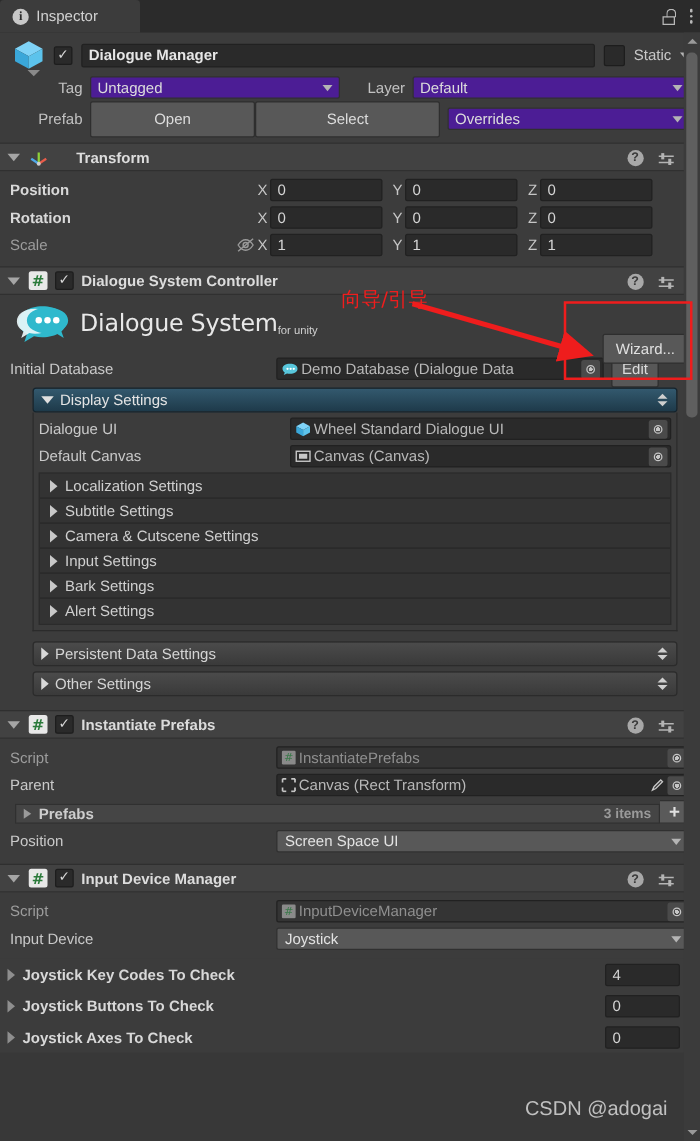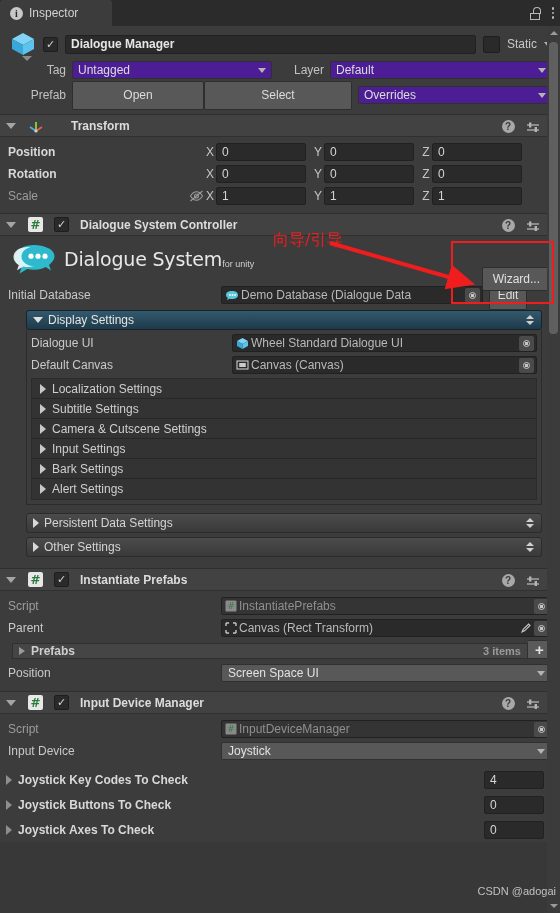--- a/index.html
+++ b/index.html
@@ -46,21 +46,21 @@
 
   .go-row{display:flex;align-items:center;height:22px;gap:6px;margin-top:3px;}
   .mini-lbl{font-size:12px;color:#c2c2c2;text-align:right;}
   .popup{height:18px;background:#4c1d95;border:1px solid #303030;border-radius:2px;
      display:flex;align-items:center;justify-content:space-between;padding:0 5px;box-sizing:border-box;color:#dcdcdc;font-size:12px;gap:48px;}
   .btnflat{height:29px;background:#585858;border:1px solid #2e2e2e;border-radius:2px;
      display:flex;align-items:center;justify-content:center;color:#dcdcdc;font-size:12px;box-sizing:border-box;}
 
   
   .comp-head{height:23px;background:#424242;border-top:1px solid #2f2f2f;border-bottom:1px solid #303030;
-     display:flex;align-items:center;padding:0 6px;gap:11px;box-sizing:border-box;position:relative;}
+     display:flex;align-items:center;padding:0 6px;gap:6px;box-sizing:border-box;position:relative;}
   .foldarrow{width:0;height:0;border-left:5px solid transparent;border-right:5px solid transparent;
      border-top:6px solid #a5a5a5;margin-right:1px;}
   .comp-title{font-weight:bold;font-size:12px;color:#dcdcdc;}
   .cs-ic{width:15px;height:15px;background:#e8e8e8;border-radius:2px;position:relative;
      display:flex;align-items:center;justify-content:center;color:#2a7a3a;font-size:12px;font-weight:bold;
      font-family:"DejaVu Sans",sans-serif;line-height:1;}
   .tr-ic{width:16px;height:16px;}
   .hdr-icons{position:absolute;right:7px;top:0;height:23px;display:flex;align-items:center;gap:11px;}
   .q-ic{width:13px;height:13px;border-radius:50%;background:#a8a8a8;color:#3a3a3a;font-size:10px;
      font-weight:bold;display:flex;align-items:center;justify-content:center;}
@@ -139,21 +139,21 @@
   .vscroll .up{top:2px;}
   .vscroll .dn{bottom:2px;}
   .vscroll .up i{width:0;height:0;border-left:4px solid transparent;border-right:4px solid transparent;border-bottom:4px solid #9a9a9a;}
   .vscroll .dn i{width:0;height:0;border-left:4px solid transparent;border-right:4px solid transparent;border-top:4px solid #9a9a9a;}
   .thumb{position:absolute;left:2px;width:9px;background:#5f5f5f;border-radius:4px;}
 
   
   .anno-box{position:absolute;border:2px solid #ef1d1d;pointer-events:none;}
   .anno-txt{position:absolute;color:#ef1d1d;font-size:16px;font-family:"DejaVu Sans",sans-serif;white-space:nowrap;}
   .anno-svg{position:absolute;left:0;top:0;width:560px;height:913px;pointer-events:none;}
-  .watermark{position:absolute;right:4px;bottom:16px;color:#d8d8d8;font-size:11px;opacity:.85;}
+  .watermark{position:absolute;right:26px;bottom:16px;color:#d8d8d8;font-size:16px;opacity:.85;}
 </style>
 </head>
 <body>
 
 <div class="root">
 
   <div class="tabbar">
     <div class="tab">
       <span class="info-ic">i</span>
       <span class="lbl">Inspector</span>

